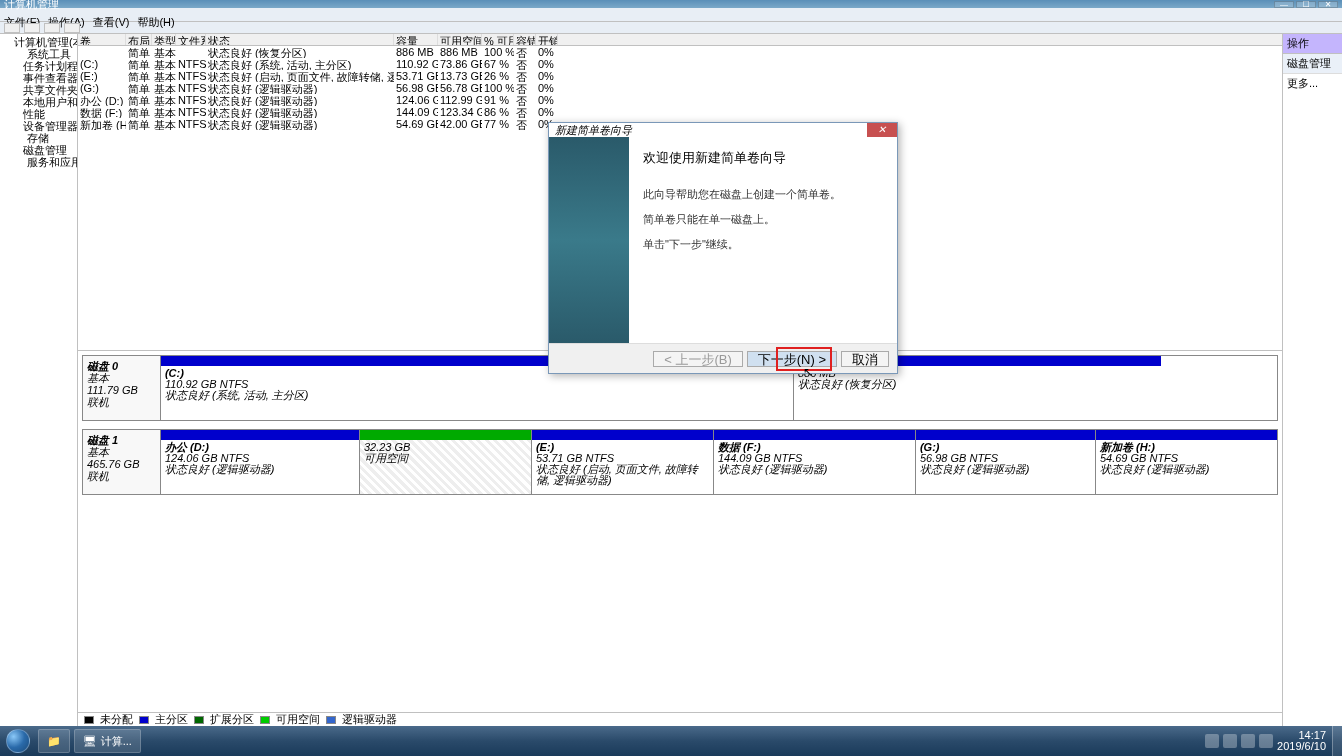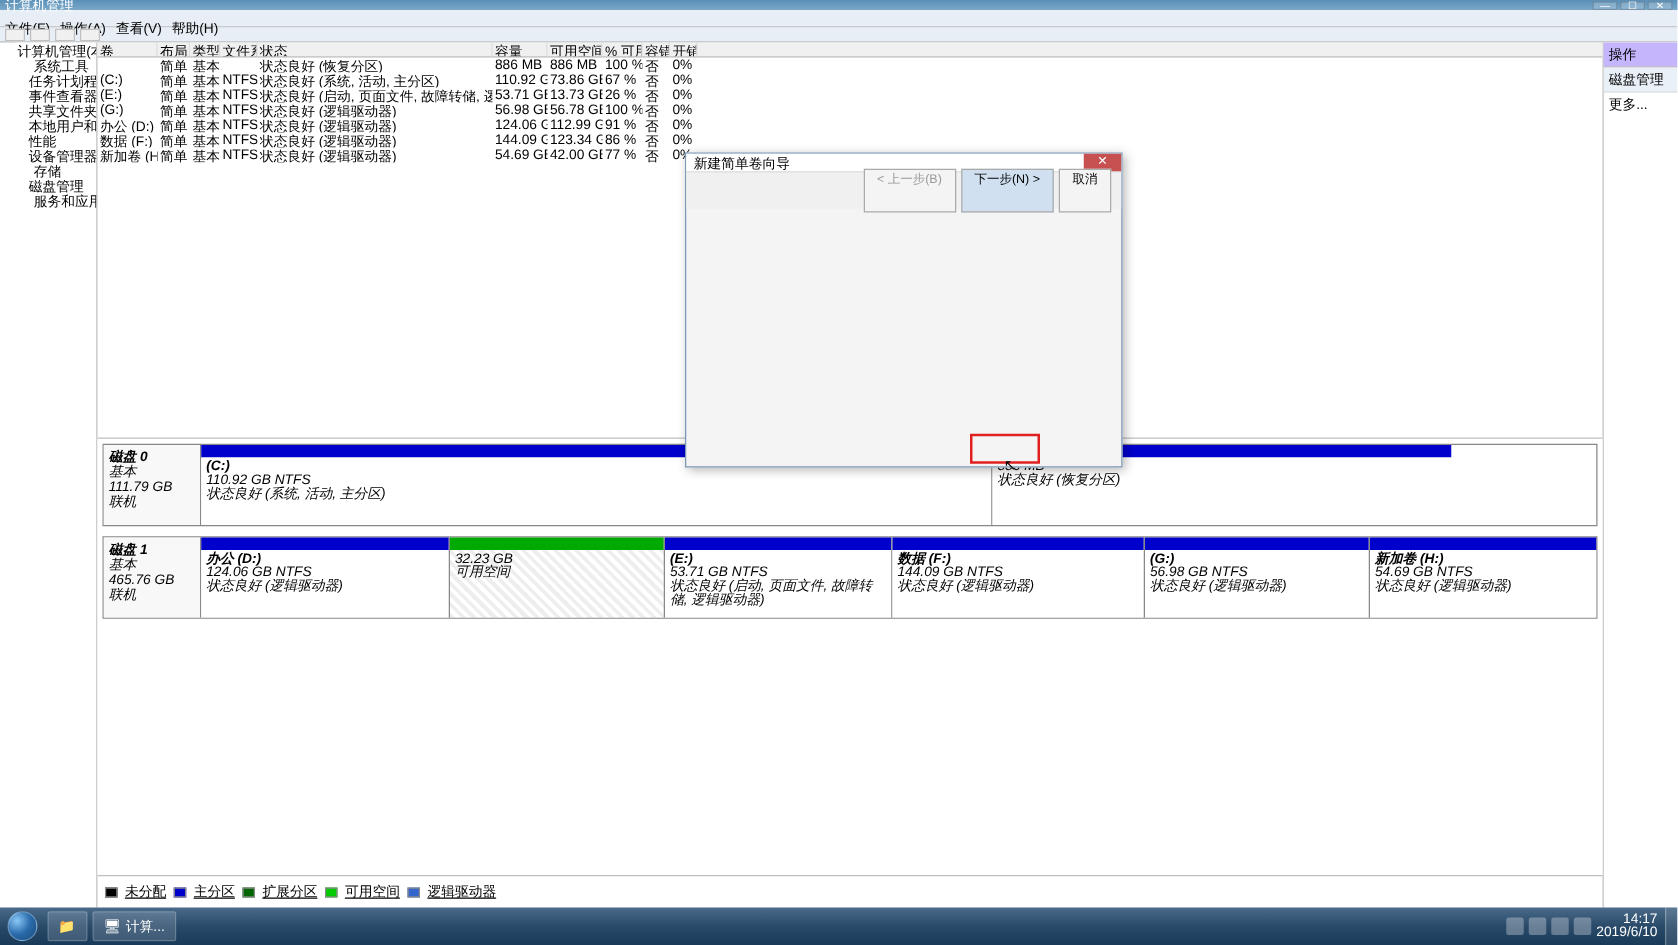--- a/index.html
+++ b/index.html
@@ -46,40 +46,40 @@
 .disk-parts { flex: 1; display: flex; }
 .part { border-left: 1px solid #888; display: flex; flex-direction: column; }
 .part:first-child { border-left: none; }
 .part-bar { height: 10px; }
 .part-bar.blue { background: #0000cc; }
 .part-bar.green { background: #00aa00; }
 .part-body { flex: 1; padding: 2px 4px; font-size: 11px; line-height: 11px; background: #fff; }
 .part-body.hatch { background: repeating-linear-gradient(45deg,#eee,#eee 3px,#fff 3px,#fff 6px); }
 
 
-.legend { height: 26px; border-top: 1px solid #c0c0c0; display: flex; align-items: center; gap: 6px; padding: 0 6px; font-size: 11px; text-decoration: underline; }
+.legend { height: 14px; border-top: 1px solid #c0c0c0; display: flex; align-items: center; gap: 6px; padding: 0 6px; font-size: 11px; }
 .legend .sw { width: 10px; height: 8px; display: inline-block; border: 1px solid #888; }
 
 
 .actions { width: 62px; border-left: 1px solid #c0c0c0; background: #fff; }
 .actions-hdr { background: #c4b5fd; border-bottom: 1px solid #c0c0c0; padding: 2px 4px; font-size: 11px; }
 .actions-sec { padding: 2px 4px; font-size: 11px; background: #eaf0f8; border-bottom: 1px solid #ddd; }
 .actions-item { padding: 2px 4px; font-size: 11px; }
 
 
 .wizard { position: absolute; left: 548px; top: 122px; width: 350px; height: 252px; background: #f4f4f4; border: 1px solid #7a98b8; box-shadow: 2px 2px 8px rgba(0,0,0,0.3); z-index: 100; }
-.wiz-title { height: 14px; background: #fff; display: flex; align-items: center; justify-content: space-between; padding: 0 0 0 6px; font-size: 11px; }
+.wiz-title { height: 14px; background: #fff; display: flex; align-items: center; justify-content: space-between; padding: 0 0 0 6px; font-size: 11px; font-style: italic; }
 .wiz-close { width: 30px; height: 14px; background: #c75050; color: #fff; text-align: center; line-height: 14px; font-size: 10px; }
 .wiz-body { display: flex; height: calc(100% - 14px - 30px); background: #fff; }
 .wiz-side { width: 80px; background: linear-gradient(to bottom, #2a5a6a, #3a7a8a, #2a5a6a); }
 .wiz-content { flex: 1; padding: 12px 14px; }
 .wiz-heading { font-size: 13px; font-weight: normal; margin-bottom: 20px; }
 .wiz-text { font-size: 11px; margin-bottom: 10px; color: #333; }
 .wiz-footer { height: 30px; background: #f0f0f0; border-top: 1px solid #ddd; display: flex; align-items: center; justify-content: flex-end; gap: 4px; padding: 0 8px; }
-.wiz-btn { height: 35px; padding: 0 10px; border: 1px solid #aaa; background: #f4f4f4; font-size: 10px; line-height: 16px; cursor: default; }
+.wiz-btn { height: 16px; padding: 0 10px; border: 1px solid #aaa; background: #f4f4f4; font-size: 13px; line-height: 16px; cursor: default; }
 .wiz-btn.disabled { color: #999; }
 .wiz-btn.primary { background: #d0e0f0; }
 .highlight { position: absolute; border: 2px solid #e02020; pointer-events: none; }
 .cursor { position: absolute; font-size: 12px; color: #000; pointer-events: none; z-index: 200; }
 
 
 .taskbar { position: absolute; bottom: 0; left: 0; right: 0; height: 30px; background: linear-gradient(to bottom, #4a6a8a 0%, #2a4a6a 50%, #1a3a5a 100%); display: flex; align-items: center; }
 .start-btn { width: 36px; height: 30px; display: flex; align-items: center; justify-content: center; }
 .start-orb { width: 24px; height: 24px; border-radius: 50%; background: radial-gradient(circle at 30% 30%, #8ac8f8, #2a6aaa, #1a4a7a); border: 1px solid rgba(255,255,255,0.3); }
 .task-item { height: 24px; padding: 0 8px; margin: 0 2px; background: rgba(255,255,255,0.15); border: 1px solid rgba(255,255,255,0.2); color: #fff; display: flex; align-items: center; font-size: 11px; border-radius: 2px; gap: 4px; }
@@ -302,20 +302,29 @@
     <div class="actions-sec">磁盘管理</div>
     <div class="actions-item">更多...</div>
   </div>
 </div>
 
 <div class="wizard">
   <div class="wiz-title">
     <span>新建简单卷向导</span>
     <span class="wiz-close">✕</span>
   </div>
+  <div class="wiz-body">
+    <div class="wiz-side"></div>
+    <div class="wiz-content">
+      <div class="wiz-heading">欢迎使用新建简单卷向导</div>
+      <div class="wiz-text">此向导帮助您在磁盘上创建一个简单卷。</div>
+      <div class="wiz-text">简单卷只能在单一磁盘上。</div>
+      <div class="wiz-text">单击"下一步"继续。</div>
+    </div>
+  </div>
   <div class="wiz-footer">
     <div class="wiz-btn disabled">&lt; 上一步(B)</div>
     <div class="wiz-btn primary">下一步(N) &gt;</div>
     <div class="wiz-btn">取消</div>
   </div>
   <div class="highlight" style="left:227px; top:224px; width:56px; height:24px;"></div>
 </div>
 <div class="cursor" style="left:803px; top:365px;">↖</div>
 
 <div class="taskbar">

